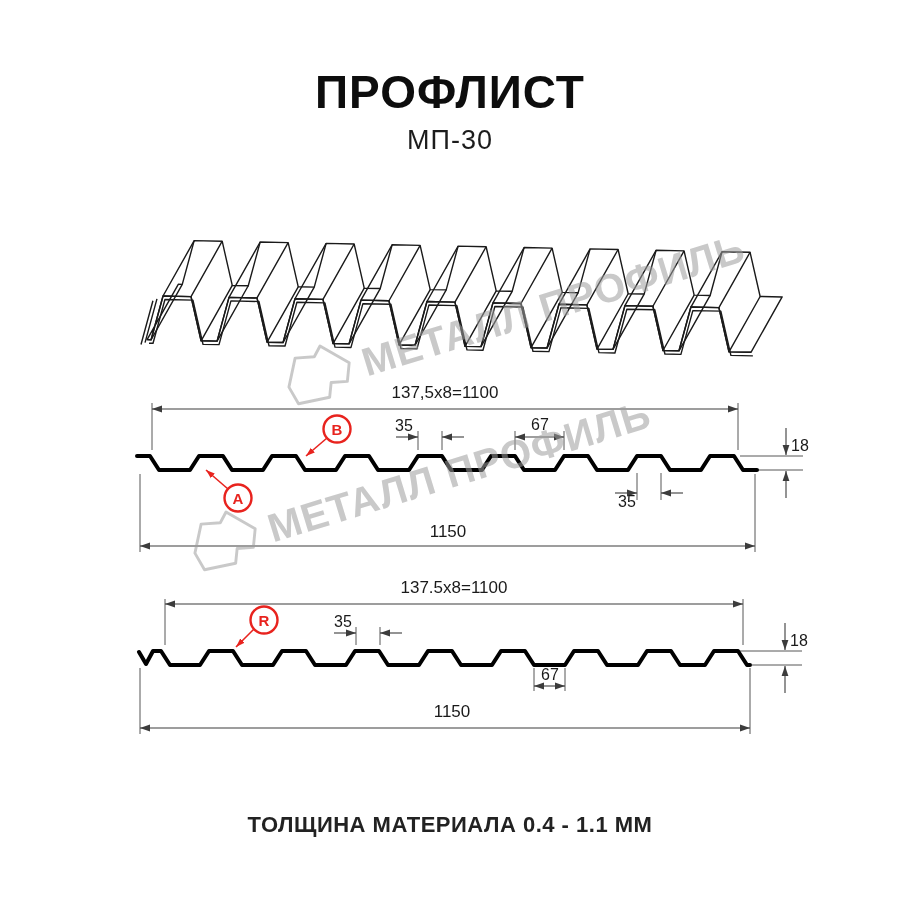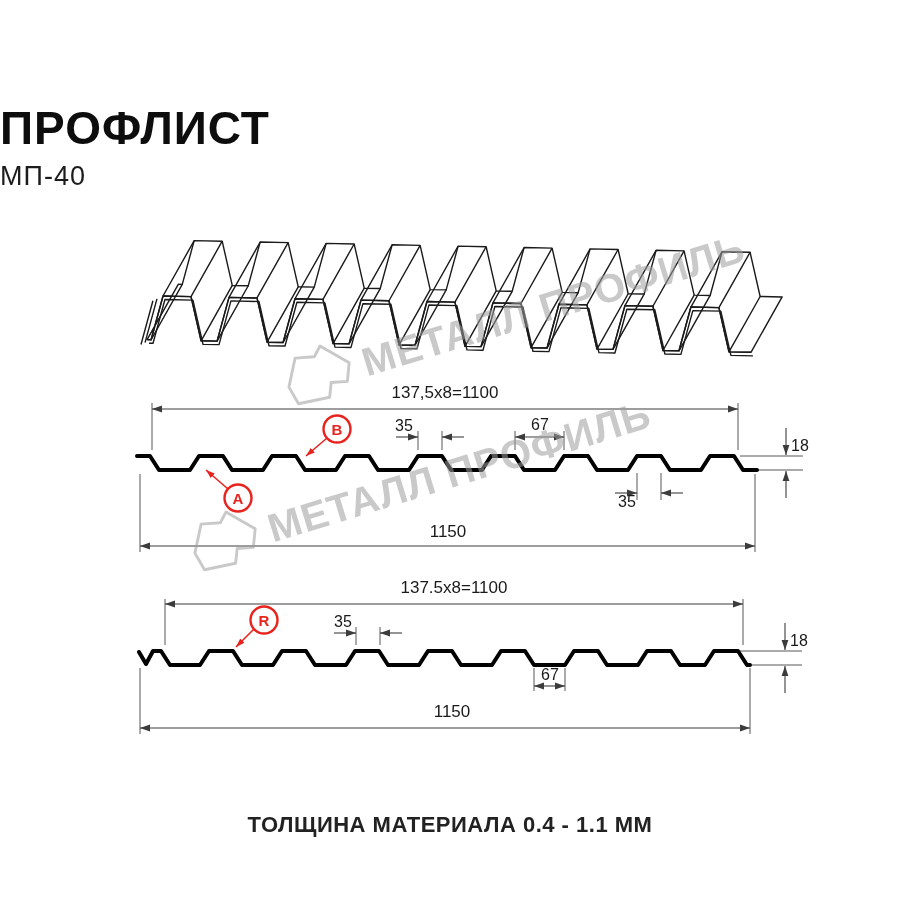--- a/index.html
+++ b/index.html
@@ -1,18 +1,18 @@
 <!DOCTYPE html>
 <html><head>
 <meta charset="utf-8">
 <style>
   html,body{margin:0;padding:0;background:#fff;}
   .stage{position:relative;width:900px;height:900px;background:#ffffff;overflow:hidden;
          font-family:"Liberation Sans",sans-serif;}
-  .titleblock{position:absolute;top:68px;left:0;width:900px;z-index:3;margin-top:36px;}
+  .titleblock{position:absolute;top:68px;left:0;width:900px;text-align:center;z-index:3;}
   .title{font-size:46px;font-weight:800;letter-spacing:1px;color:#0d0d0d;line-height:1.05;}
   .subtitle{margin-top:9px;font-size:27px;font-weight:500;letter-spacing:1px;color:#1c1c1c;}
   .footer{position:absolute;top:812px;left:0;width:900px;text-align:center;
           font-size:22px;font-weight:700;letter-spacing:.5px;color:#222;z-index:3;}
   .art{position:absolute;left:0;top:0;z-index:1;}
   .wm{position:absolute;display:flex;align-items:flex-end;gap:10px;height:60px;
       transform-origin:0 100%;transform:rotate(-17deg);opacity:.55;z-index:2;pointer-events:none;}
   .wm1{left:292px;top:352px;}
   .wm2{left:198px;top:518px;}
   .wm-text{font-size:40px;font-weight:700;letter-spacing:1px;color:#9d9d9d;white-space:nowrap;line-height:52px;}
@@ -22,21 +22,21 @@
   .dimtxt-lg{font-size:17px;fill:#1a1a1a;}
   .redtxt{font-size:15px;font-weight:600;fill:#e8231e;}
 </style>
 </head>
 <body>
 
 <div class="stage">
 
   <div class="titleblock">
     <div class="title">ПРОФЛИСТ</div>
-    <div class="subtitle">МП-40</div>
+    <div class="subtitle">МП-30</div>
   </div>
 
   <svg class="art" width="900" height="900" viewBox="0 0 900 900">
     <defs>
       <marker id="mA" markerWidth="11" markerHeight="8" refX="10" refY="4" orient="auto" markerUnits="userSpaceOnUse">
         <path d="M0,0.6 L10,4 L0,7.4 Z" fill="#3c3c3c"></path>
       </marker>
       <marker id="mAs" markerWidth="12" markerHeight="8" refX="1" refY="4" orient="auto" markerUnits="userSpaceOnUse">
         <path d="M11,0.6 L1,4 L11,7.4 Z" fill="#3c3c3c"></path>
       </marker>

